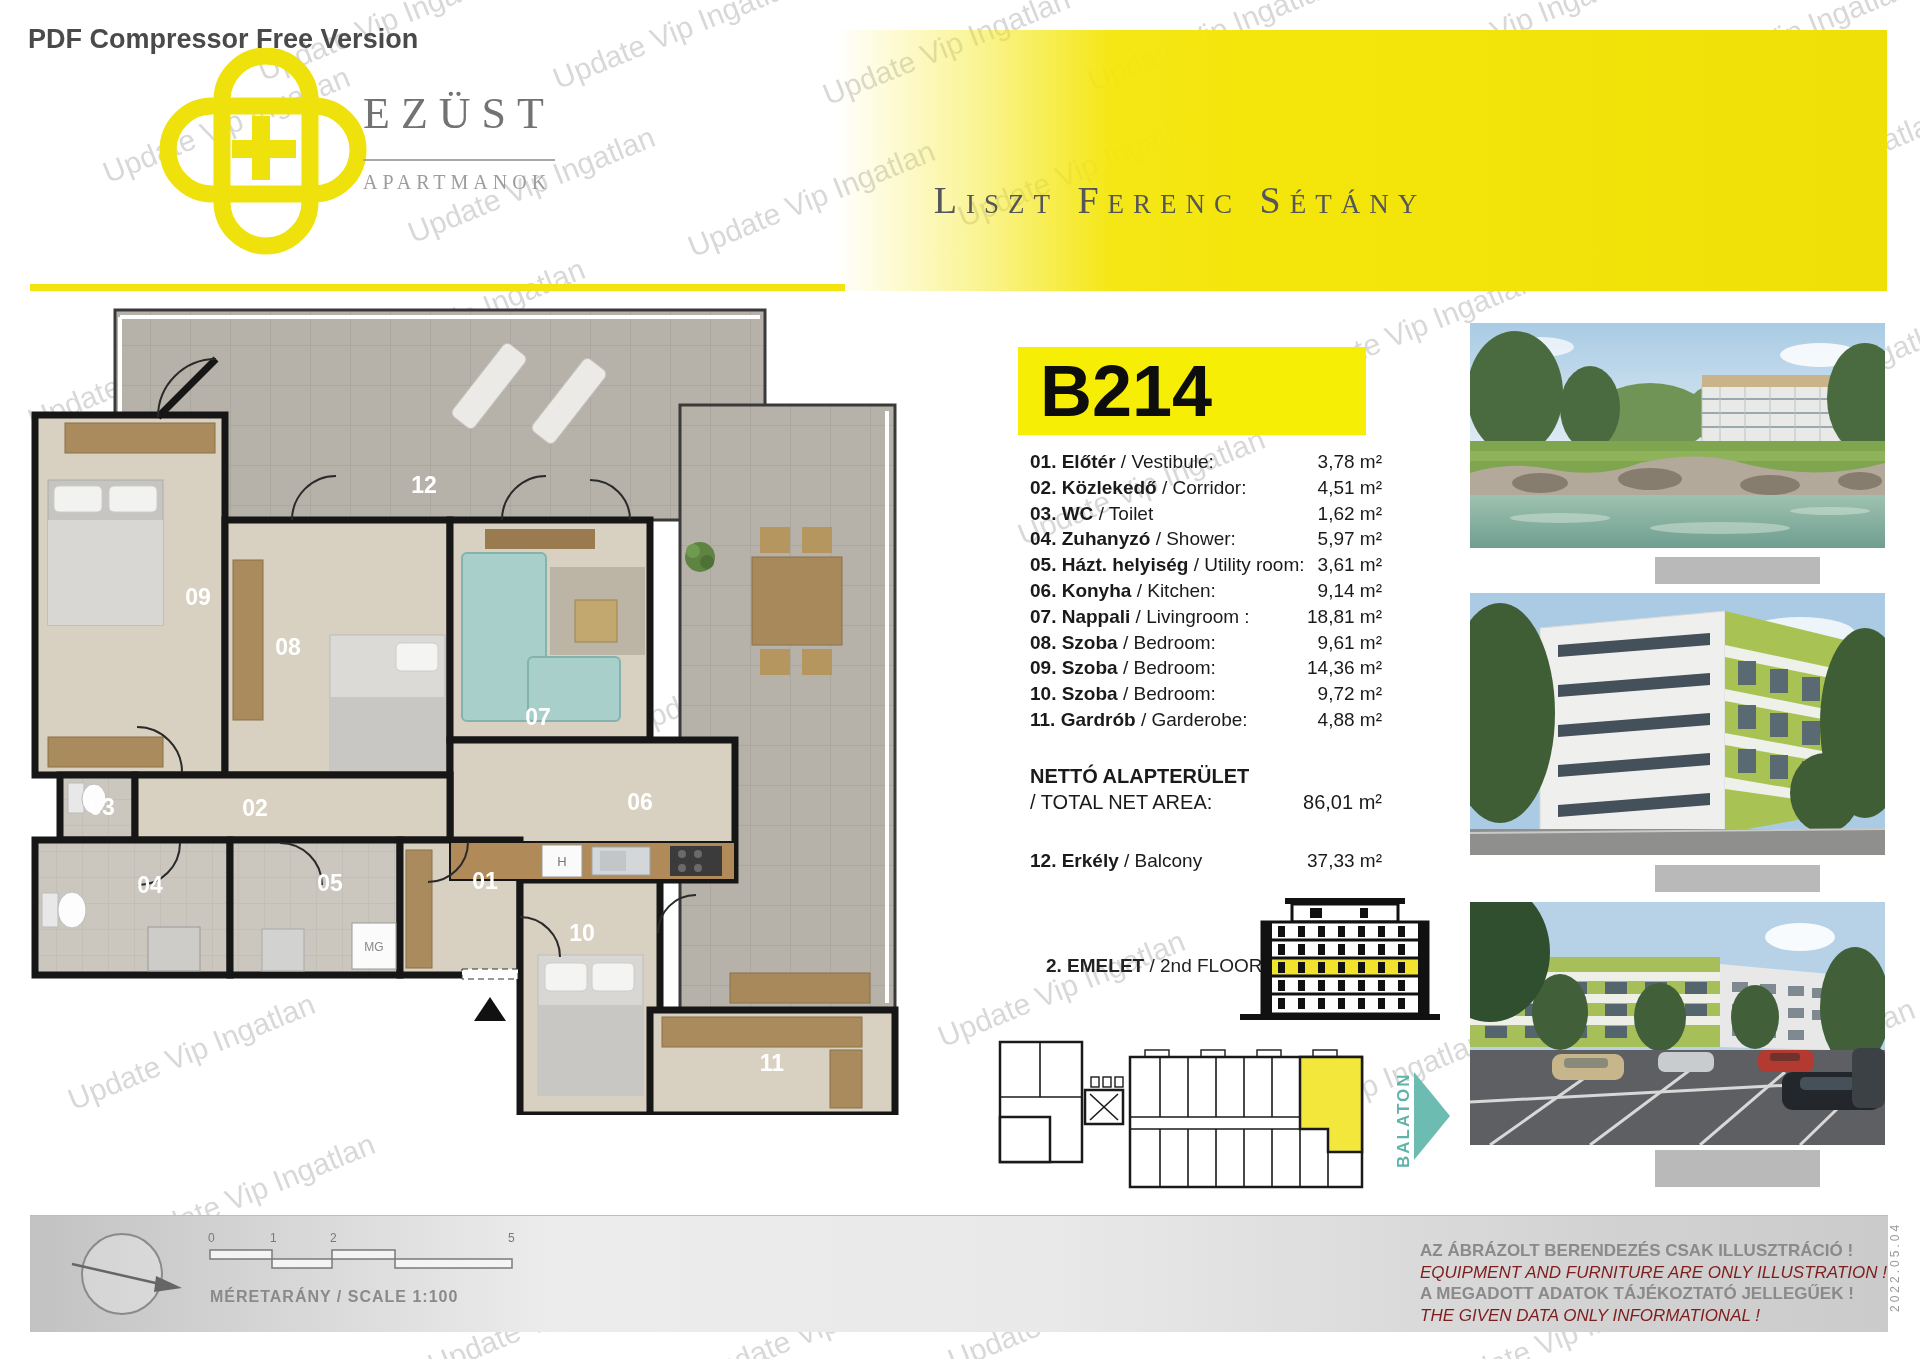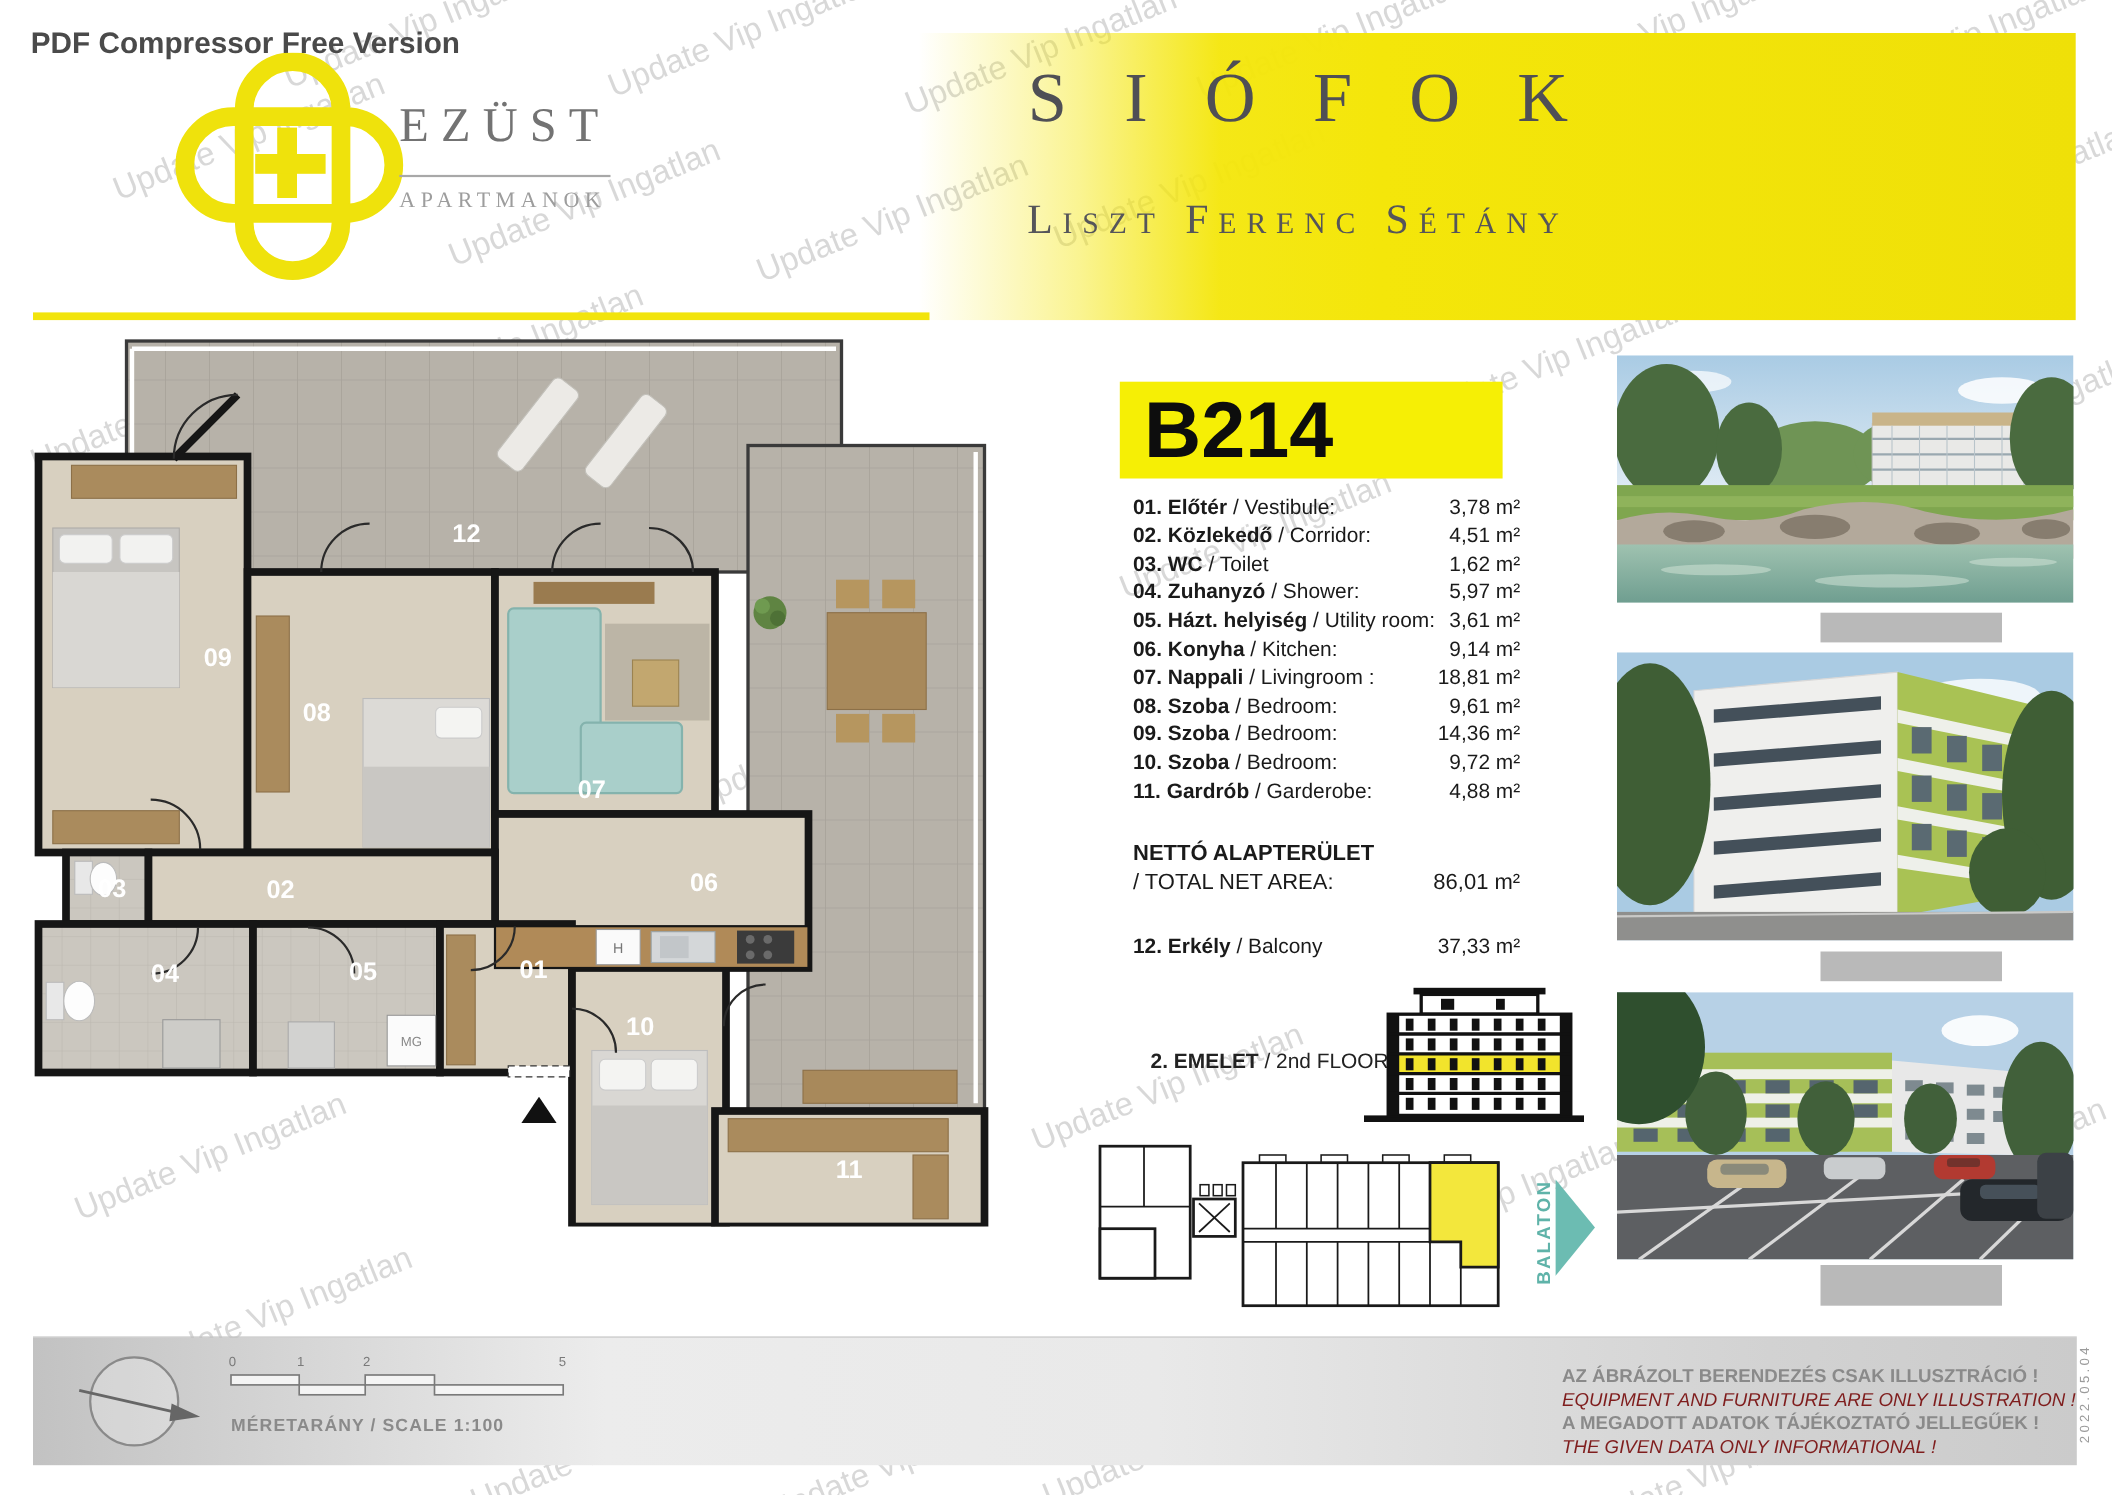--- a/index.html
+++ b/index.html
@@ -111,21 +111,20 @@
     <rect x="82" y="8" width="88" height="190" rx="44" fill="none" stroke="#efe20c" stroke-width="17"></rect>
     <rect x="28" y="58" width="190" height="88" rx="44" fill="none" stroke="#efe20c" stroke-width="17"></rect>
     <rect x="112" y="68" width="18" height="64" fill="#efe20c"></rect>
     <rect x="92" y="92" width="64" height="18" fill="#efe20c"></rect>
   </svg>
   <div class="abs brand">
     <div class="nm">EZÜST</div>
     <div class="sb">APARTMANOK</div>
   </div>
 
-  <div class="abs city">SIÓFOK</div>
   <div class="abs street">Liszt Ferenc Sétány</div>
 
   <svg class="abs" style="left:30px;top:305px;" width="870" height="810" viewBox="0 0 870 810">
     <defs>
       <pattern id="tileBig" width="40" height="40" patternUnits="userSpaceOnUse">
         <rect width="40" height="40" fill="#b7b2a9"></rect>
         <path d="M40,0 H0 V40" fill="none" stroke="#a7a29a" stroke-width="1.5"></path>
       </pattern>
       <pattern id="tileSmall" width="26" height="26" patternUnits="userSpaceOnUse">
         <rect width="26" height="26" fill="#cbc7bf"></rect>

